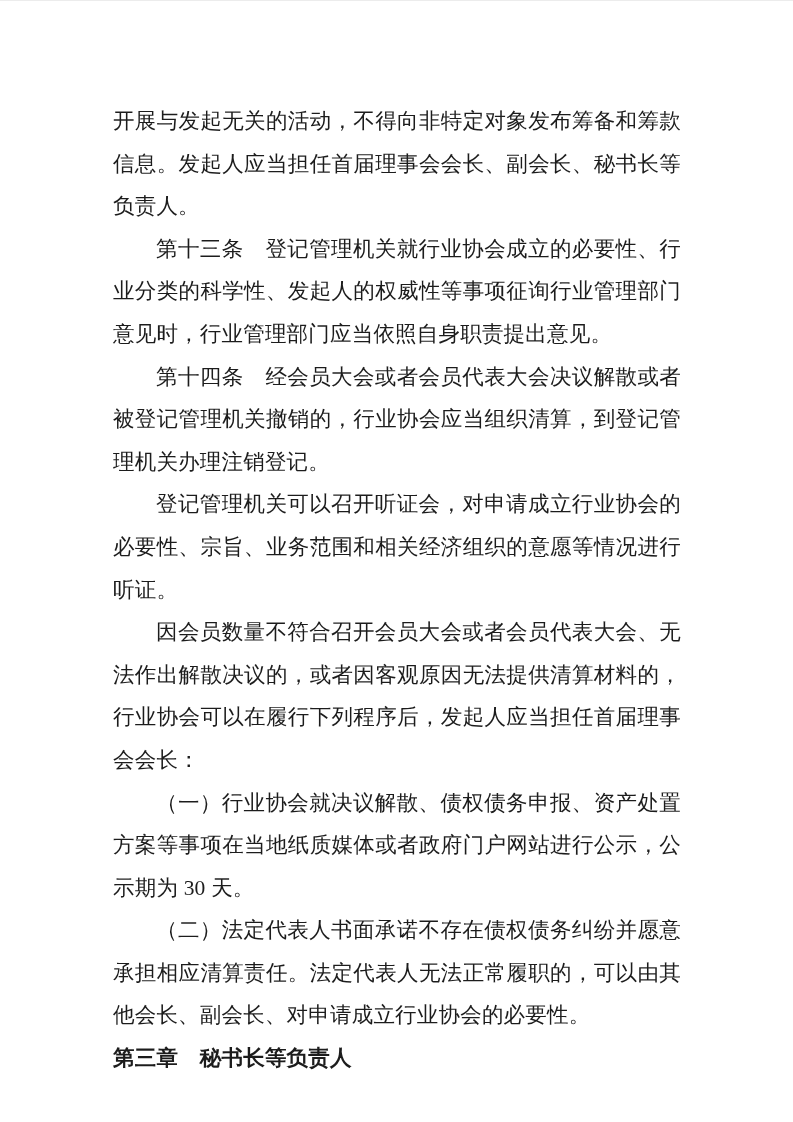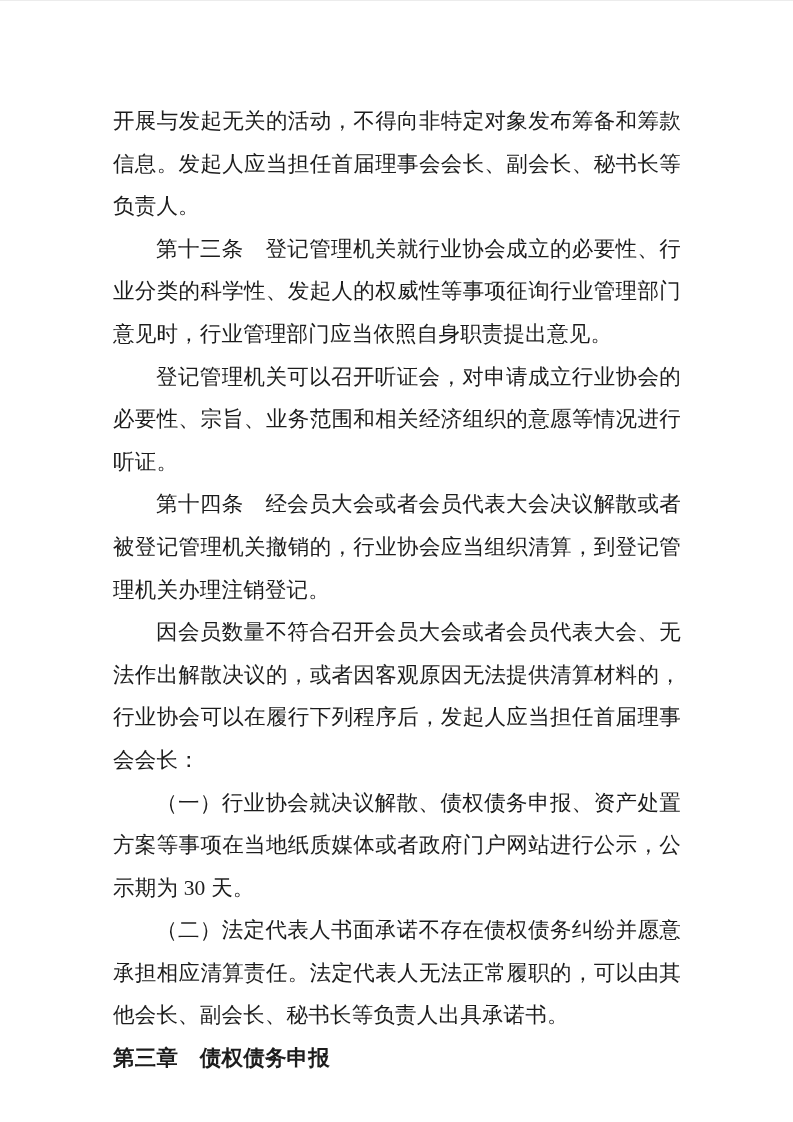--- a/index.html
+++ b/index.html
@@ -46,20 +46,20 @@
     text-indent: 0;
   }
 </style>
 </head>
 <body>
 
 <div class="page">
   <div class="doc-body">
     <p class="no-indent">开展与发起无关的活动，不得向非特定对象发布筹备和筹款信息。发起人应当担任首届理事会会长、副会长、秘书长等负责人。</p>
     <p class="indent">第十三条　登记管理机关就行业协会成立的必要性、行业分类的科学性、发起人的权威性等事项征询行业管理部门意见时，行业管理部门应当依照自身职责提出意见。</p>
+    <p class="indent">第十四条　经会员大会或者会员代表大会决议解散或者被登记管理机关撤销的，行业协会应当组织清算，到登记管理机关办理注销登记。</p>
     <p class="indent">登记管理机关可以召开听证会，对申请成立行业协会的必要性、宗旨、业务范围和相关经济组织的意愿等情况进行听证。</p>
-    <p class="indent">第十四条　经会员大会或者会员代表大会决议解散或者被登记管理机关撤销的，行业协会应当组织清算，到登记管理机关办理注销登记。</p>
     <p class="indent">因会员数量不符合召开会员大会或者会员代表大会、无法作出解散决议的，或者因客观原因无法提供清算材料的，行业协会可以在履行下列程序后，发起人应当担任首届理事会会长：</p>
     <p class="indent">（一）行业协会就决议解散、债权债务申报、资产处置方案等事项在当地纸质媒体或者政府门户网站进行公示，公示期为 30 天。</p>
-    <p class="indent">（二）法定代表人书面承诺不存在债权债务纠纷并愿意承担相应清算责任。法定代表人无法正常履职的，可以由其他会长、副会长、秘书长等负责人出具承诺书。</p>
-    <p class="chapter-heading">第三章　债权债务申报</p>
+    <p class="indent">（二）法定代表人书面承诺不存在债权债务纠纷并愿意承担相应清算责任。法定代表人无法正常履职的，可以由其他会长、副会长、对申请成立行业协会的必要性。</p>
+    <p class="chapter-heading">第三章　秘书长等负责人</p>
   </div>
 </div>
 
 </body></html>

